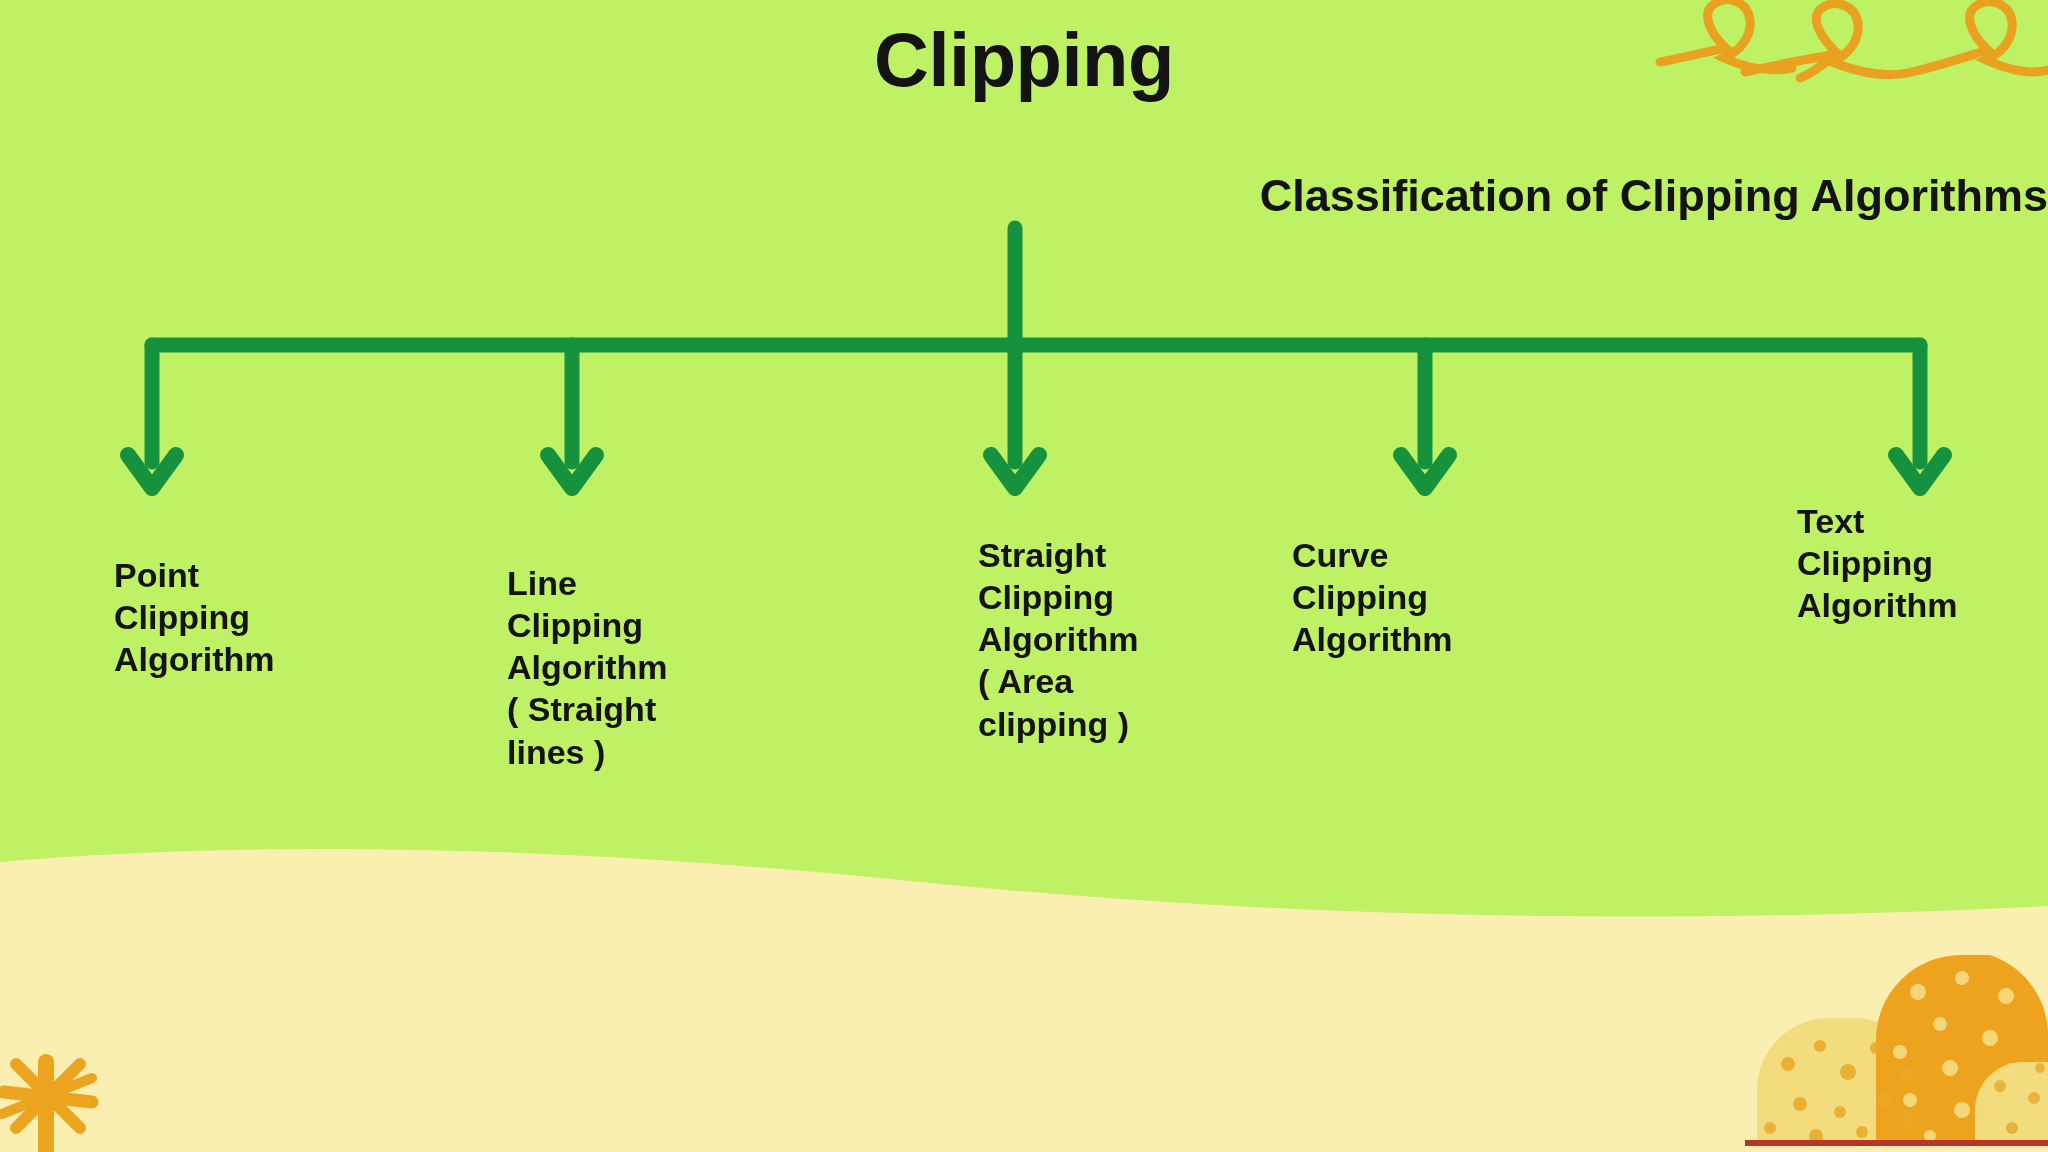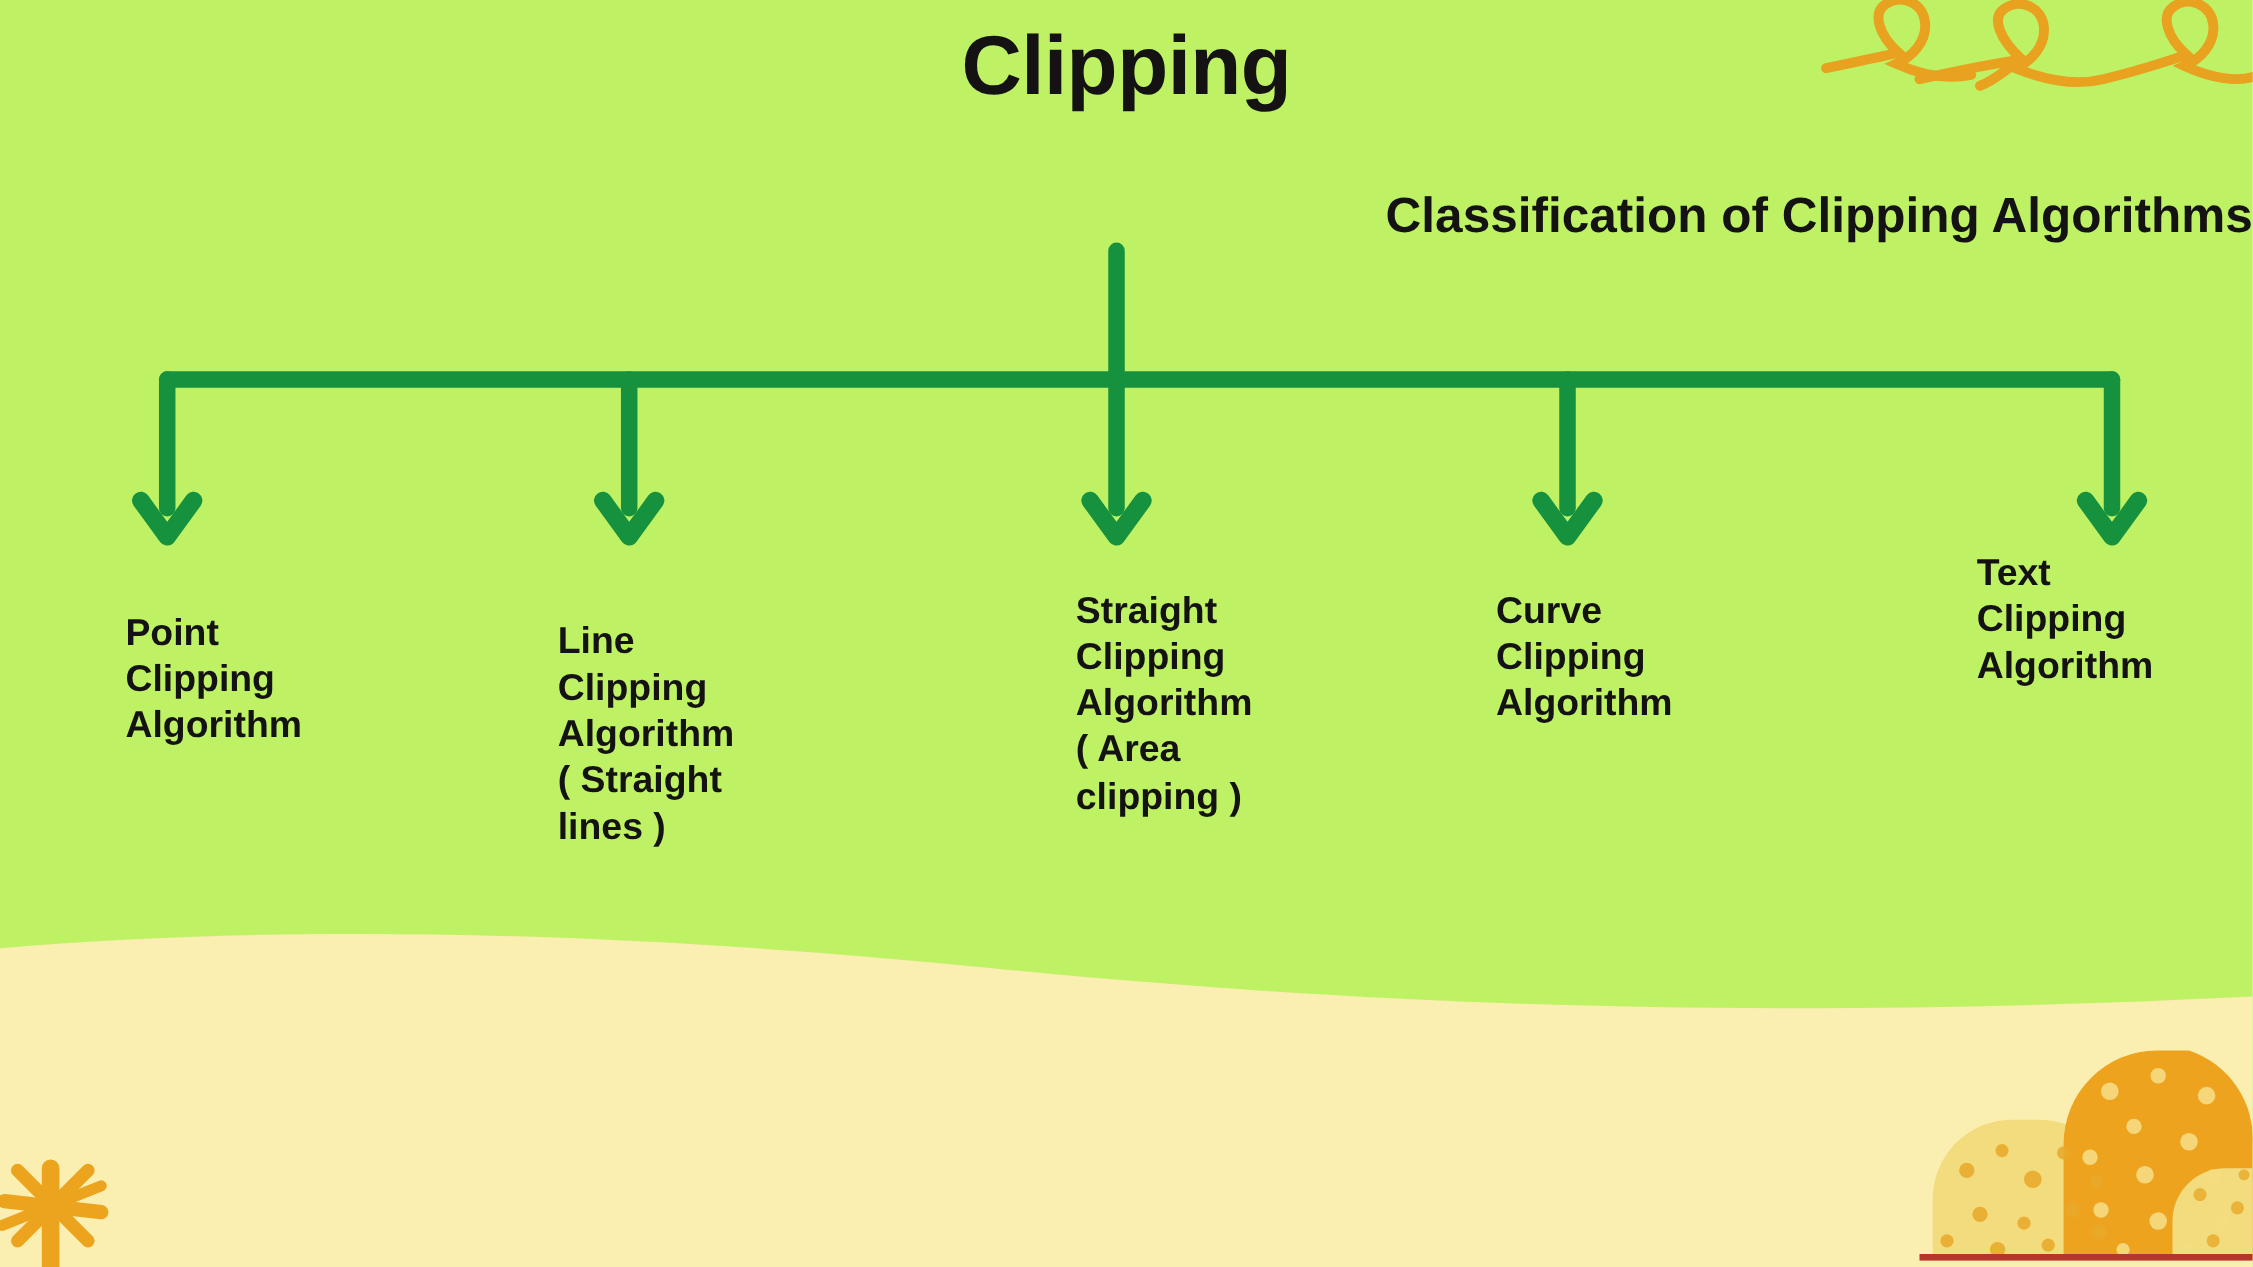--- a/index.html
+++ b/index.html
@@ -73,21 +73,21 @@
     position: absolute;
     font-size: 34px;
     font-weight: bold;
     color: #141212;
     line-height: 1.24;
     white-space: pre-line;
   }
   .node-point   { left: 114px;  top: 534px; width: 250px; margin-top: 20px; }
   .node-line    { left: 507px;  top: 534px; width: 250px; margin-top: 28px; }
   .node-polygon { left: 978px;  top: 534px; width: 260px; }
-  .node-curve   { left: 1360px; top: 534px; width: 250px; }
+  .node-curve   { left: 1292px; top: 534px; width: 250px; }
   .node-text    { left: 1797px; top: 500px; width: 250px; }
 </style>
 </head>
 <body>
 
 <div id="slide">
 
   <div class="bg-layer">
     <svg class="bg-svg" viewBox="0 0 2048 1152" xmlns="http://www.w3.org/2000/svg">
 

